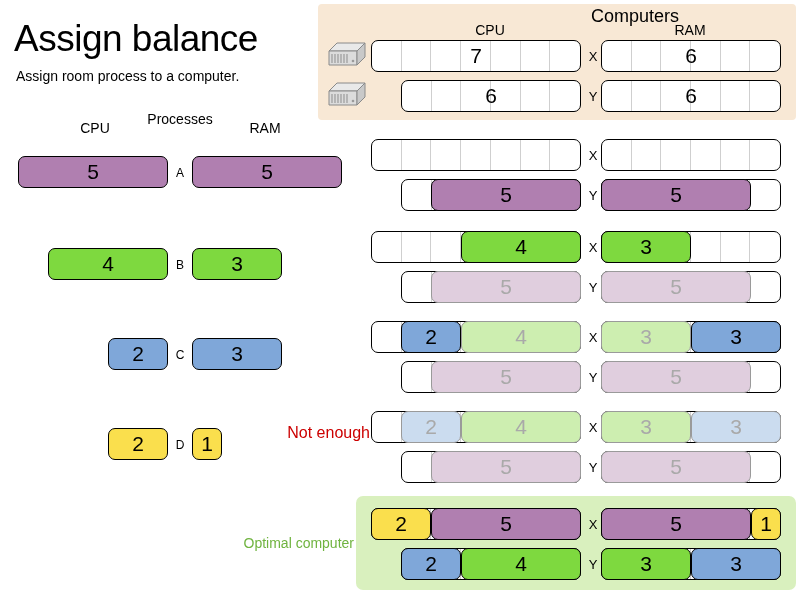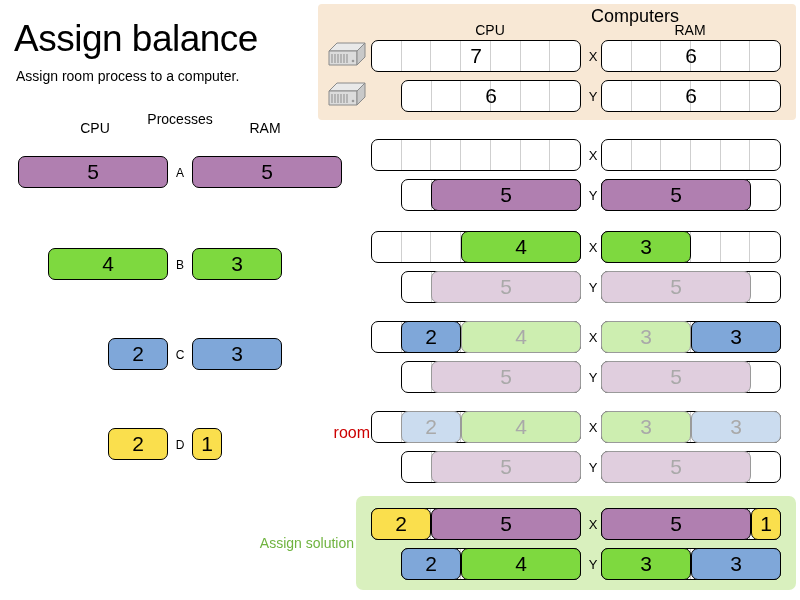--- a/index.html
+++ b/index.html
@@ -123,24 +123,24 @@
 <div class="abs" id="computers-panel"></div>
 <div class="abs" id="computers-title">Computers</div>
 <div class="abs col-head" style="left:430px;top:22px;width:120px;">CPU</div>
 <div class="abs col-head" style="left:630px;top:22px;width:120px;">RAM</div>
 
 <div class="abs col-head" style="left:35px;top:120px;width:120px;">CPU</div>
 <div class="abs col-head" style="left:120px;top:111px;width:120px;">Processes</div>
 <div class="abs col-head" style="left:205px;top:120px;width:120px;">RAM</div>
 
 <div class="abs" id="optimal-panel"></div>
-<div class="abs" id="optimal-label">Assign solution</div>
+<div class="abs" id="optimal-label">Optimal computer</div>
 
 <div class="abs" id="not-enough-room">
-  <div>room</div>
+  <div>Not enough</div>
 </div>
 
 <div id="left-processes">
     <div class="pbar" style="left: 18px; top: 156px; width: 150px; background: rgb(176, 127, 176);">5</div>
     <div class="proclabel" style="left: 174px; top: 166px;">A</div>
     <div class="pbar" style="left: 192px; top: 156px; width: 150px; background: rgb(176, 127, 176);">5</div>
     <div class="pbar" style="left: 48px; top: 248px; width: 120px; background: rgb(126, 217, 63);">4</div>
     <div class="proclabel" style="left: 174px; top: 258px;">B</div>
     <div class="pbar" style="left: 192px; top: 248px; width: 90px; background: rgb(126, 217, 63);">3</div>
     <div class="pbar" style="left: 108px; top: 338px; width: 60px; background: rgb(127, 167, 217);">2</div>

